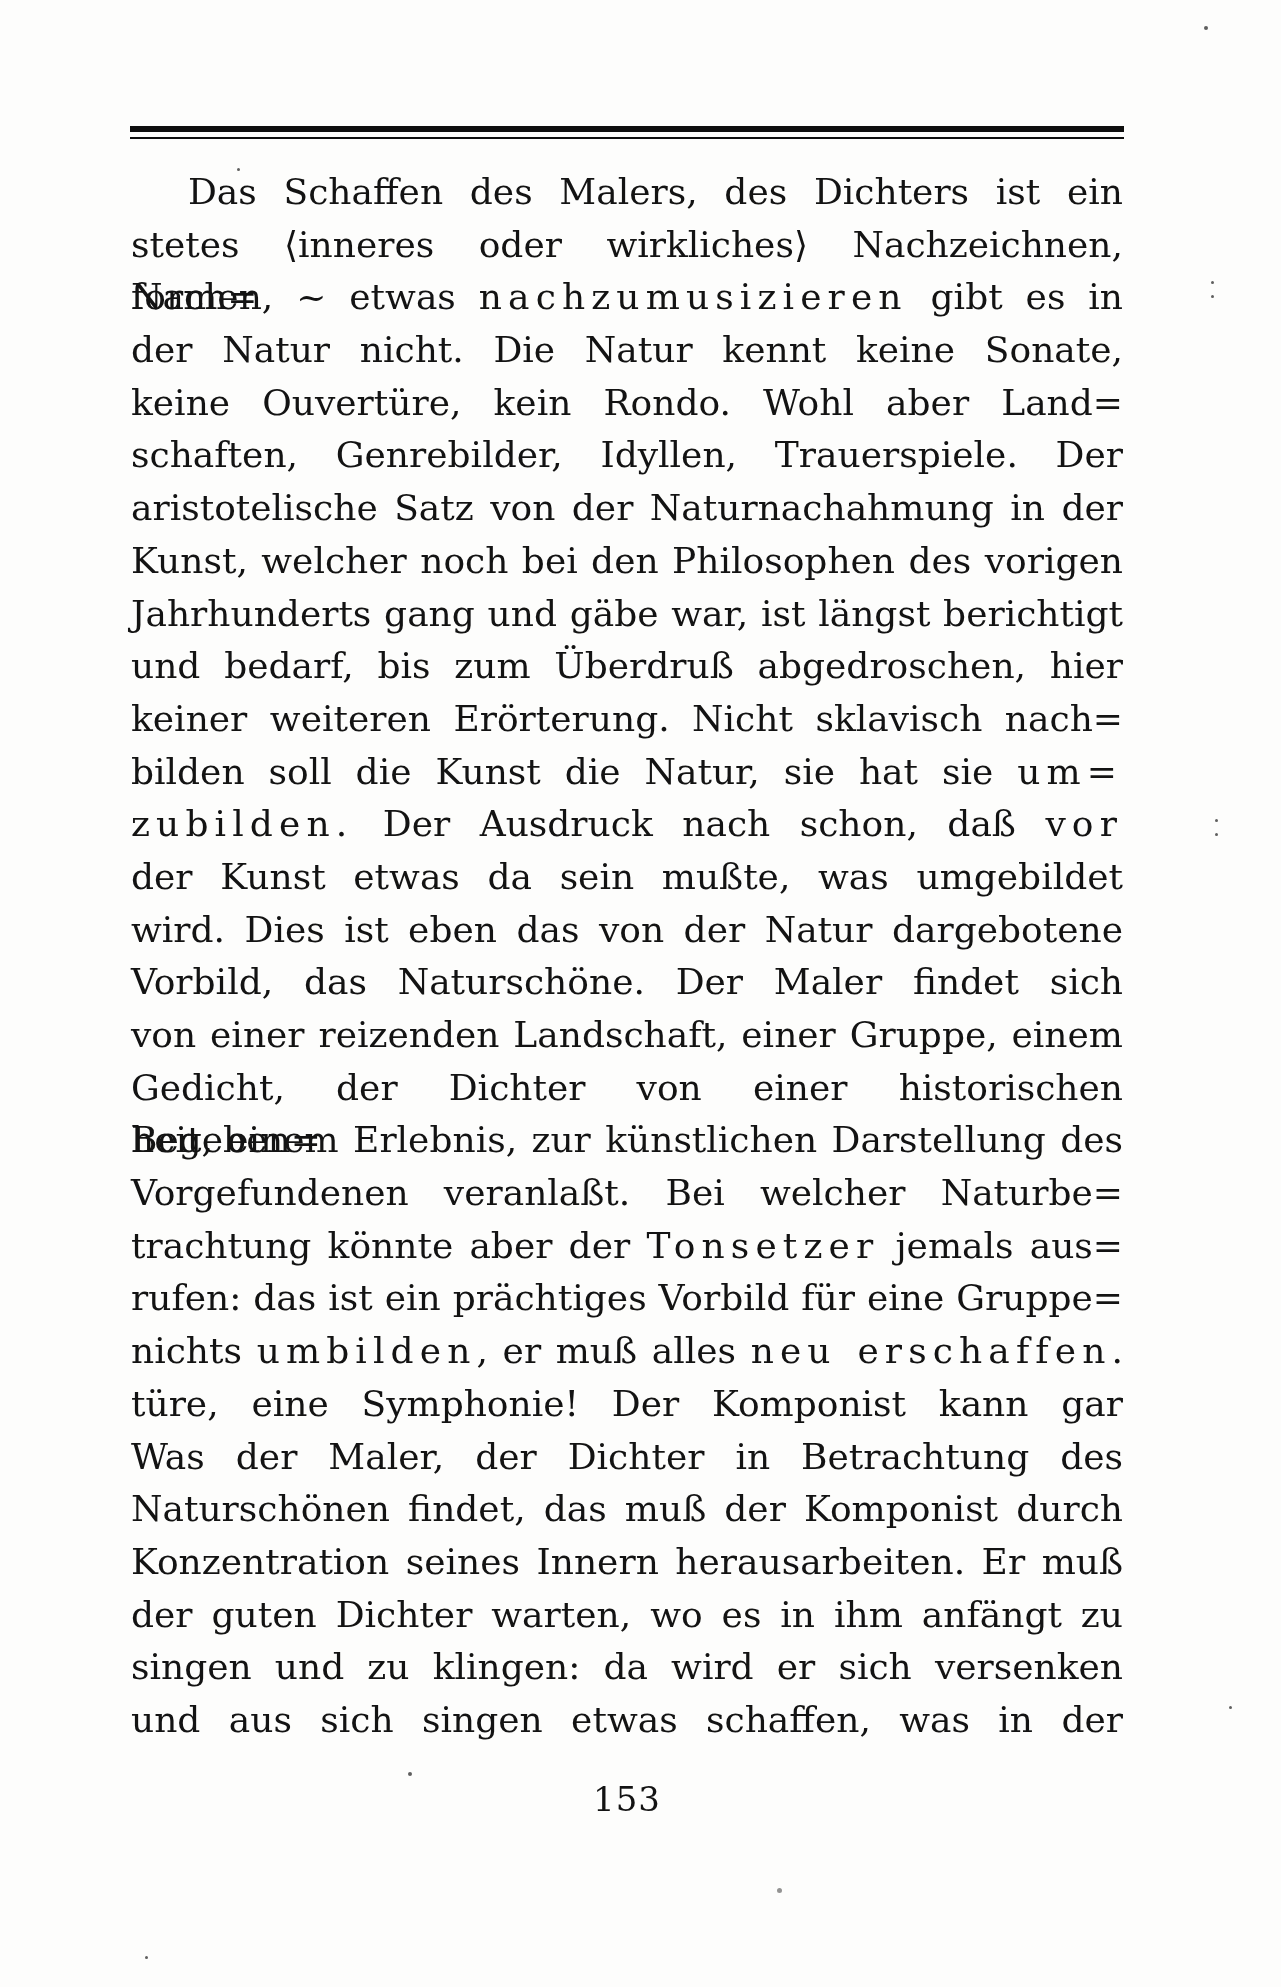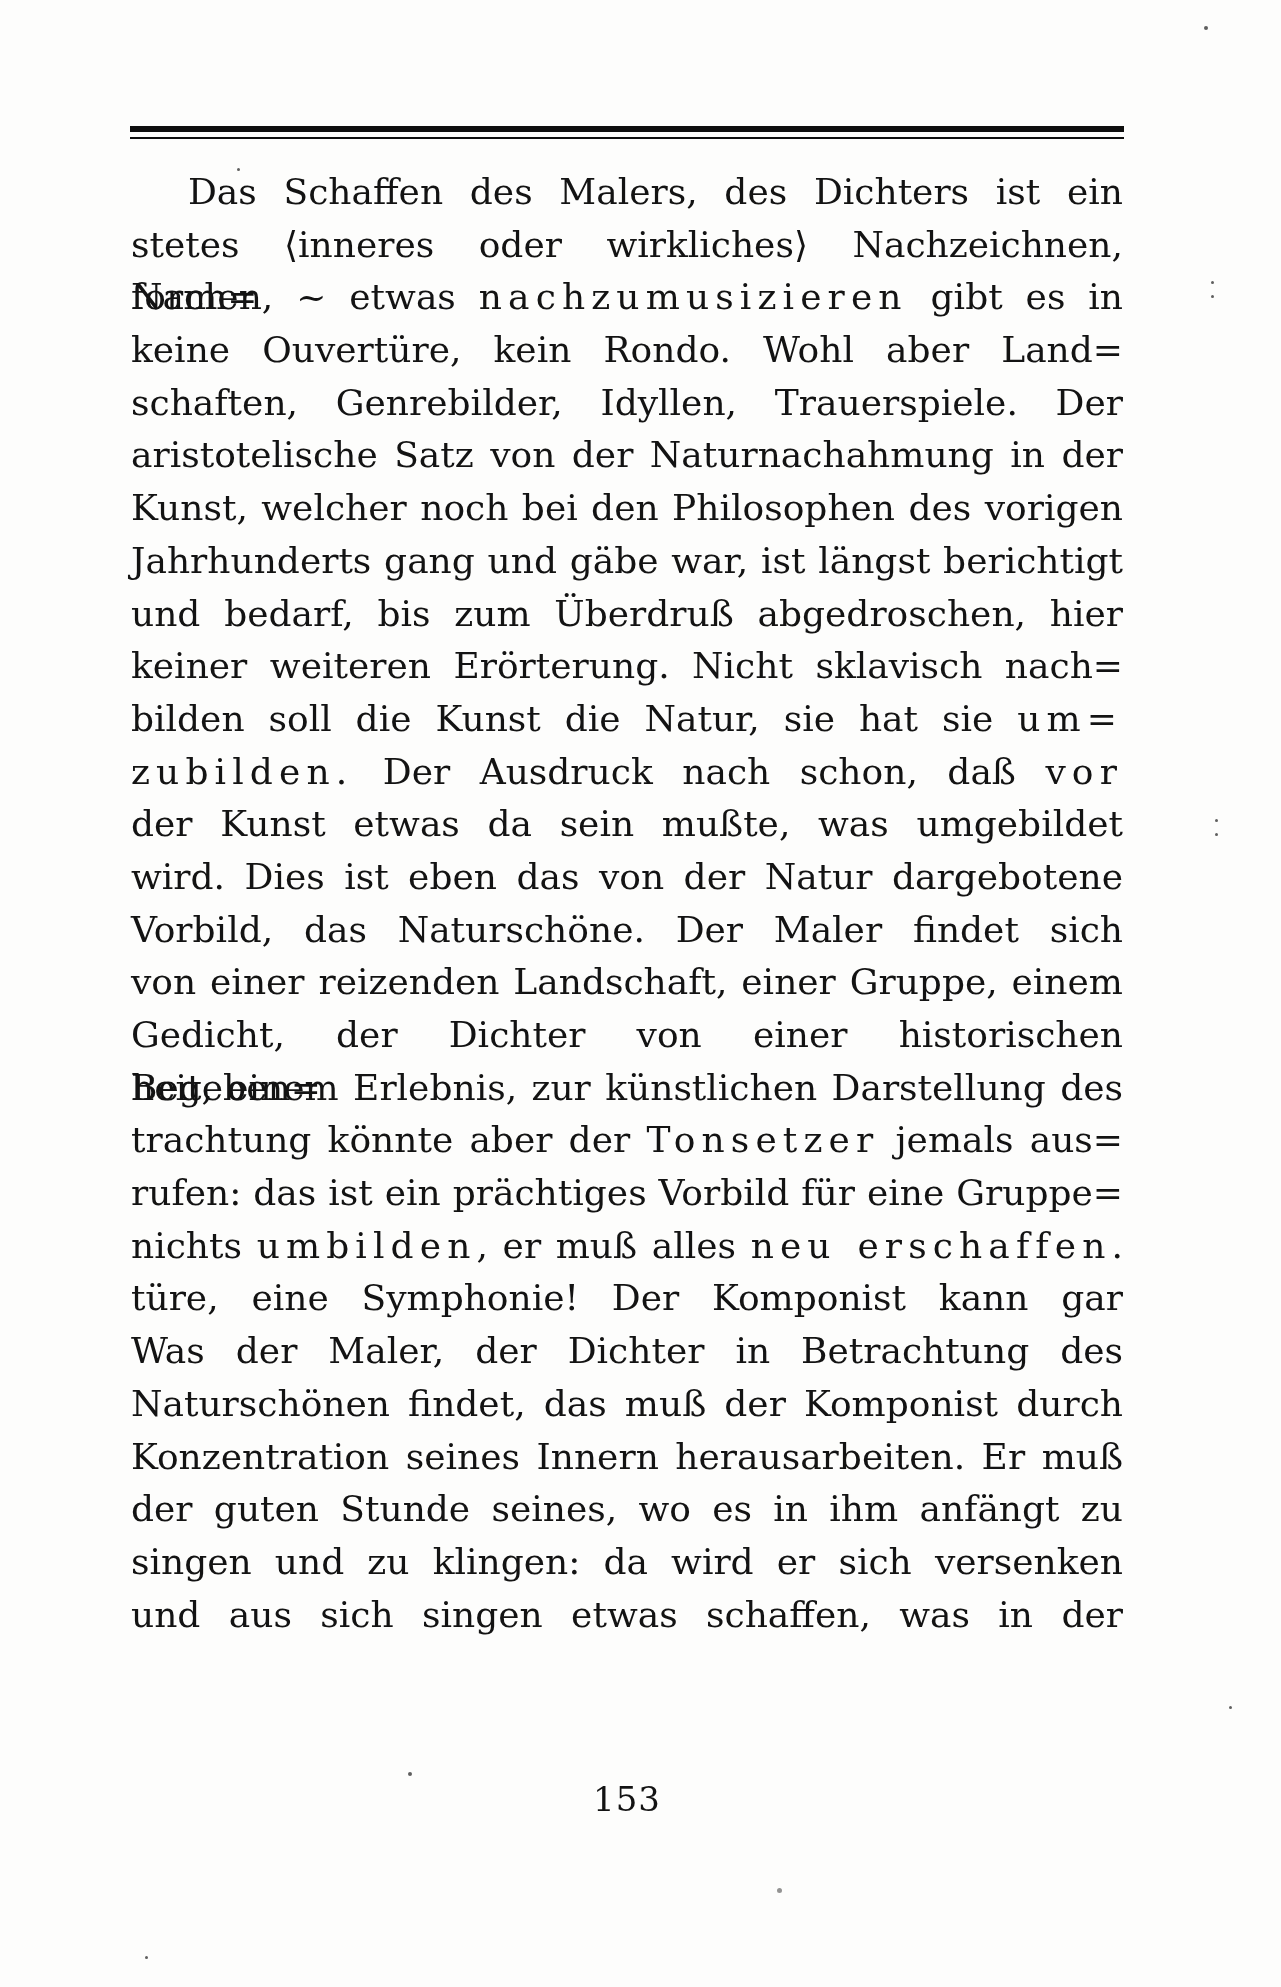--- a/index.html
+++ b/index.html
@@ -40,43 +40,45 @@
 
   <div class="header-rule">
     <div class="thick"></div>
     <div class="thin"></div>
   </div>
 
   <div class="paragraph">
       <div class="line indent"><span>Das Schaffen des Malers, des Dichters ist ein</span></div>
       <div class="line"><span>stetes ⟨inneres oder wirkliches⟩ Nachzeichnen, Nach=</span></div>
       <div class="line"><span>formen, ~ etwas </span><span class="sperr">nachzumusizieren</span><span> gibt es in</span></div>
+      <div class="line"><span>der Natur nicht. Die Natur kennt keine Sonate,</span></div>
       <div class="line"><span>keine Ouvertüre, kein Rondo. Wohl aber Land=</span></div>
       <div class="line"><span>schaften, Genrebilder, Idyllen, Trauerspiele. Der</span></div>
       <div class="line"><span>aristotelische Satz von der Naturnachahmung in der</span></div>
       <div class="line"><span>Kunst, welcher noch bei den Philosophen des vorigen</span></div>
       <div class="line"><span>Jahrhunderts gang und gäbe war, ist längst berichtigt</span></div>
       <div class="line"><span>und bedarf, bis zum Überdruß abgedroschen, hier</span></div>
       <div class="line"><span>keiner weiteren Erörterung. Nicht sklavisch nach=</span></div>
       <div class="line"><span>bilden soll die Kunst die Natur, sie hat sie </span><span class="sperr">um=</span></div>
       <div class="line"><span class="sperr">zubilden.</span><span> Der Ausdruck nach schon, daß </span><span class="sperr">vor</span></div>
       <div class="line"><span>der Kunst etwas da sein mußte, was umgebildet</span></div>
       <div class="line"><span>wird. Dies ist eben das von der Natur dargebotene</span></div>
       <div class="line"><span>Vorbild, das Naturschöne. Der Maler findet sich</span></div>
       <div class="line"><span>von einer reizenden Landschaft, einer Gruppe, einem</span></div>
       <div class="line"><span>Gedicht, der Dichter von einer historischen Begeben=</span></div>
       <div class="line"><span>heit, einem Erlebnis, zur künstlichen Darstellung des</span></div>
+      <div class="line"><span>Vorgefundenen veranlaßt. Bei welcher Naturbe=</span></div>
       <div class="line"><span>trachtung könnte aber der </span><span class="sperr">Tonsetzer</span><span> jemals aus=</span></div>
       <div class="line"><span>rufen: das ist ein prächtiges Vorbild für eine Gruppe=</span></div>
       <div class="line"><span>nichts </span><span class="sperr">umbilden</span><span>, er muß alles </span><span class="sperr">neu erschaffen</span><span>.</span></div>
       <div class="line"><span>türe, eine Symphonie! Der Komponist kann gar</span></div>
       <div class="line"><span>Was der Maler, der Dichter in Betrachtung des</span></div>
       <div class="line"><span>Naturschönen findet, das muß der Komponist durch</span></div>
       <div class="line"><span>Konzentration seines Innern herausarbeiten. Er muß</span></div>
-      <div class="line"><span>der guten Stunde seines, wo es in ihm anfängt zu</span></div>
+      <div class="line"><span>der guten Dichter warten, wo es in ihm anfängt zu</span></div>
       <div class="line"><span>singen und zu klingen: da wird er sich versenken</span></div>
       <div class="line"><span>und aus sich singen etwas schaffen, was in der</span></div>
     </div>
 
   <div class="page-number">153</div>
 
   <div class="speck" style="left:1204px;top:26px;width:4px;height:4px;"></div>
   <div class="speck" style="left:1211px;top:281px;width:3px;height:3px;"></div>
   <div class="speck" style="left:1211px;top:295px;width:3px;height:3px;"></div>
   <div class="speck" style="left:1215px;top:819px;width:3px;height:3px;"></div>

